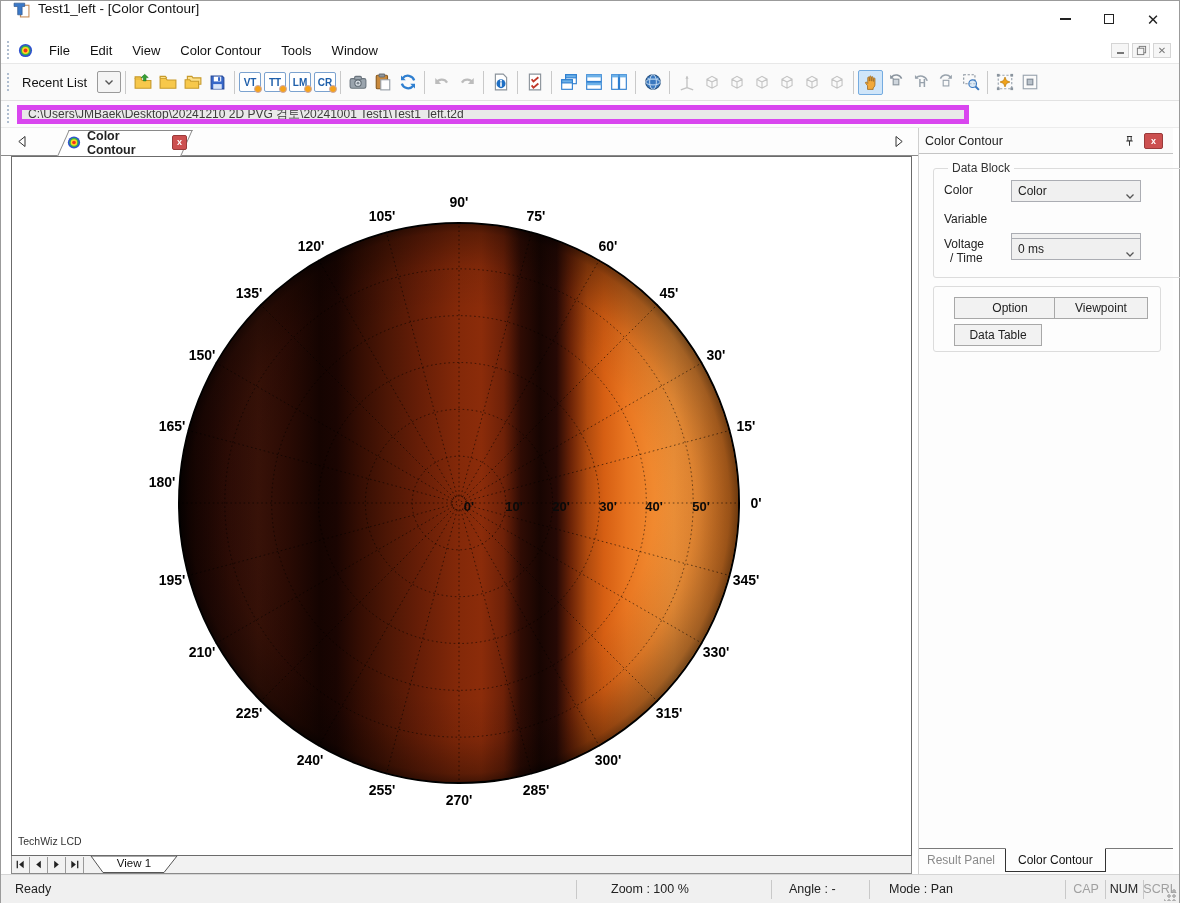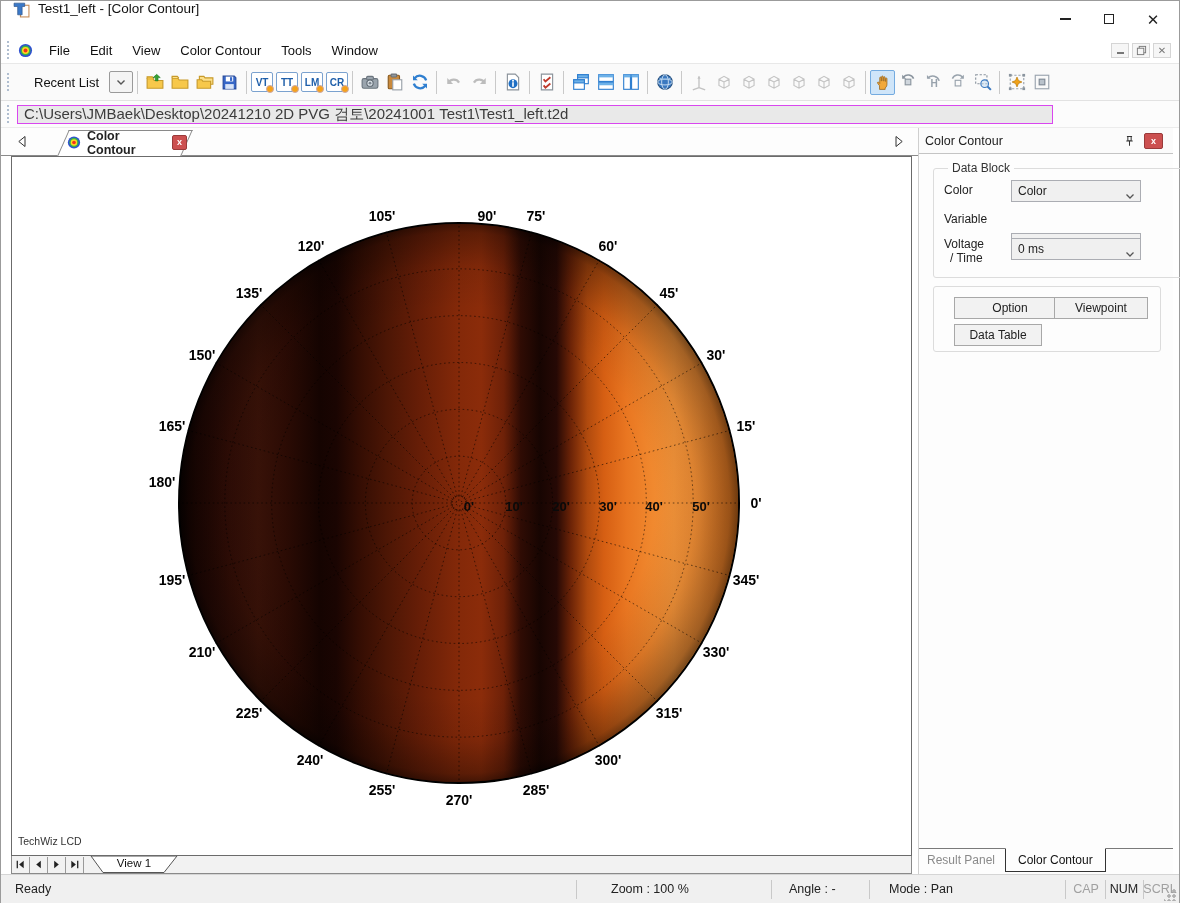--- a/index.html
+++ b/index.html
@@ -23,28 +23,28 @@
   .menu-item { padding:4px 10px; font-size:13px; color:#111; }
   .mdi-controls { position:absolute; right:8px; display:flex; gap:3px; }
   .mdi-btn { width:18px; height:15px; border:1px solid #d5d5d5; background:#f6f6f6; color:#777; display:flex; align-items:center; justify-content:center; font-size:10px; }
   .mdi-min { width:7px; height:1.5px; background:#777; margin-top:6px; }
 
   
   .toolbar { position:absolute; left:0; top:63px; width:100%; height:37px; background:#fafafa; border-bottom:1px solid #e2e2e2; display:flex; align-items:center; }
   .tb-sep { width:1px; height:23px; background:#c9c9c9; margin:0 4px; }
   .tbi { width:25px; height:25px; display:flex; align-items:center; justify-content:center; border-radius:2px; }
   .tbi.active { background:#cfe5f9; border:1px solid #74abe0; }
-  .recent-label { font-size:13px; color:#111; margin-left:20px; }
+  .recent-label { font-size:13px; color:#111; margin-left:8px; }
   .combo-chevron { width:24px; height:22px; border:1px solid #9a9a9a; background:#f4f4f4; margin-left:10px; display:flex; align-items:center; justify-content:center; border-radius:2px;}
   .modebtn { width:22px; height:20px; border:1px solid #7ba2cf; background:#fff; color:#1f5faa; font-weight:bold; font-size:10px; display:flex; align-items:center; justify-content:center; position:relative; border-radius:2px; }
   .modebtn::after { content:""; position:absolute; right:-2px; bottom:-2px; width:6px; height:6px; border-radius:50%; background:#f5a21b; border:1px solid #caa; }
 
   
   .pathbar { position:absolute; left:0; top:100px; width:100%; height:27px; background:#fcfcfc; display:flex; align-items:center; border-bottom:1px solid #ececec; }
-  .path-field { margin-left:3px; width:1036px; height:19px; background:#e9e9e9; border:1px solid #d946ef; font-size:15px; color:#3c3c3c; display:flex; align-items:center; padding-left:6px; white-space:nowrap; overflow:hidden; }
+  .path-field { margin-left:3px; width:952px; height:19px; background:#e9e9e9; border:5px solid #d946ef; font-size:12px; color:#3c3c3c; display:flex; align-items:center; padding-left:6px; white-space:nowrap; overflow:hidden; }
 
   
   .tabstrip { position:absolute; left:0; top:127px; width:917px; height:28px; background:#fdfdfd; border-bottom:1px solid #8a8a8a; }
   .tab-scroll-left { position:absolute; left:16px; top:7px; }
   .tab-scroll-right { position:absolute; left:893px; top:7px; }
   .doc-tab { position:absolute; left:58px; bottom:0; width:128px; height:25px; }
   .doc-tab::before { content:""; position:absolute; left:4px; right:0; top:0; bottom:-1px; background:#fff; border:1px solid #8a8a8a; border-bottom:none; transform:skewX(-24deg); }
   .doc-tab .inner { position:absolute; left:8px; top:0; right:0; height:100%; display:flex; align-items:center; gap:6px; }
   .doc-tab .label { font-size:12.5px; font-weight:bold; color:#222; }
   .tab-close { width:16px; height:15px; background:#cc5050; border:1px solid #9a3a3a; border-radius:2px; color:#fff; font-size:9px; font-weight:bold; display:flex; align-items:center; justify-content:center; line-height:1; }
@@ -434,21 +434,21 @@
         <circle cx="285" cy="285" r="7" fill="none" stroke="#000000" stroke-opacity="0.7" stroke-dasharray="1.4,1.8"></circle>
         <circle cx="285" cy="285" r="3" fill="none" stroke="#000000" stroke-opacity="0.7" stroke-dasharray="1.4,1.8"></circle>
       </svg>
     <div id="labels">
         <span class="ang-label" style="left: 744px; top: 346px;">0'</span>
         <span class="ang-label" style="left: 734px; top: 269px;">15'</span>
         <span class="ang-label" style="left: 704px; top: 198px;">30'</span>
         <span class="ang-label" style="left: 657px; top: 136px;">45'</span>
         <span class="ang-label" style="left: 596px; top: 89px;">60'</span>
         <span class="ang-label" style="left: 524px; top: 59px;">75'</span>
-        <span class="ang-label" style="left: 447px; top: 59px; margin-left: 28px;">90'</span>
+        <span class="ang-label" style="left: 447px; top: 45px;">90'</span>
         <span class="ang-label" style="left: 370px; top: 59px;">105'</span>
         <span class="ang-label" style="left: 299px; top: 89px;">120'</span>
         <span class="ang-label" style="left: 237px; top: 136px; text-align: right;">135'</span>
         <span class="ang-label" style="left: 190px; top: 198px;">150'</span>
         <span class="ang-label" style="left: 160px; top: 269px;">165'</span>
         <span class="ang-label" style="left: 150px; top: 325px;">180'</span>
         <span class="ang-label" style="left: 160px; top: 423px;">195'</span>
         <span class="ang-label" style="left: 190px; top: 495px;">210'</span>
         <span class="ang-label" style="left: 237px; top: 556px;">225'</span>
         <span class="ang-label" style="left: 298px; top: 603px;">240'</span>

